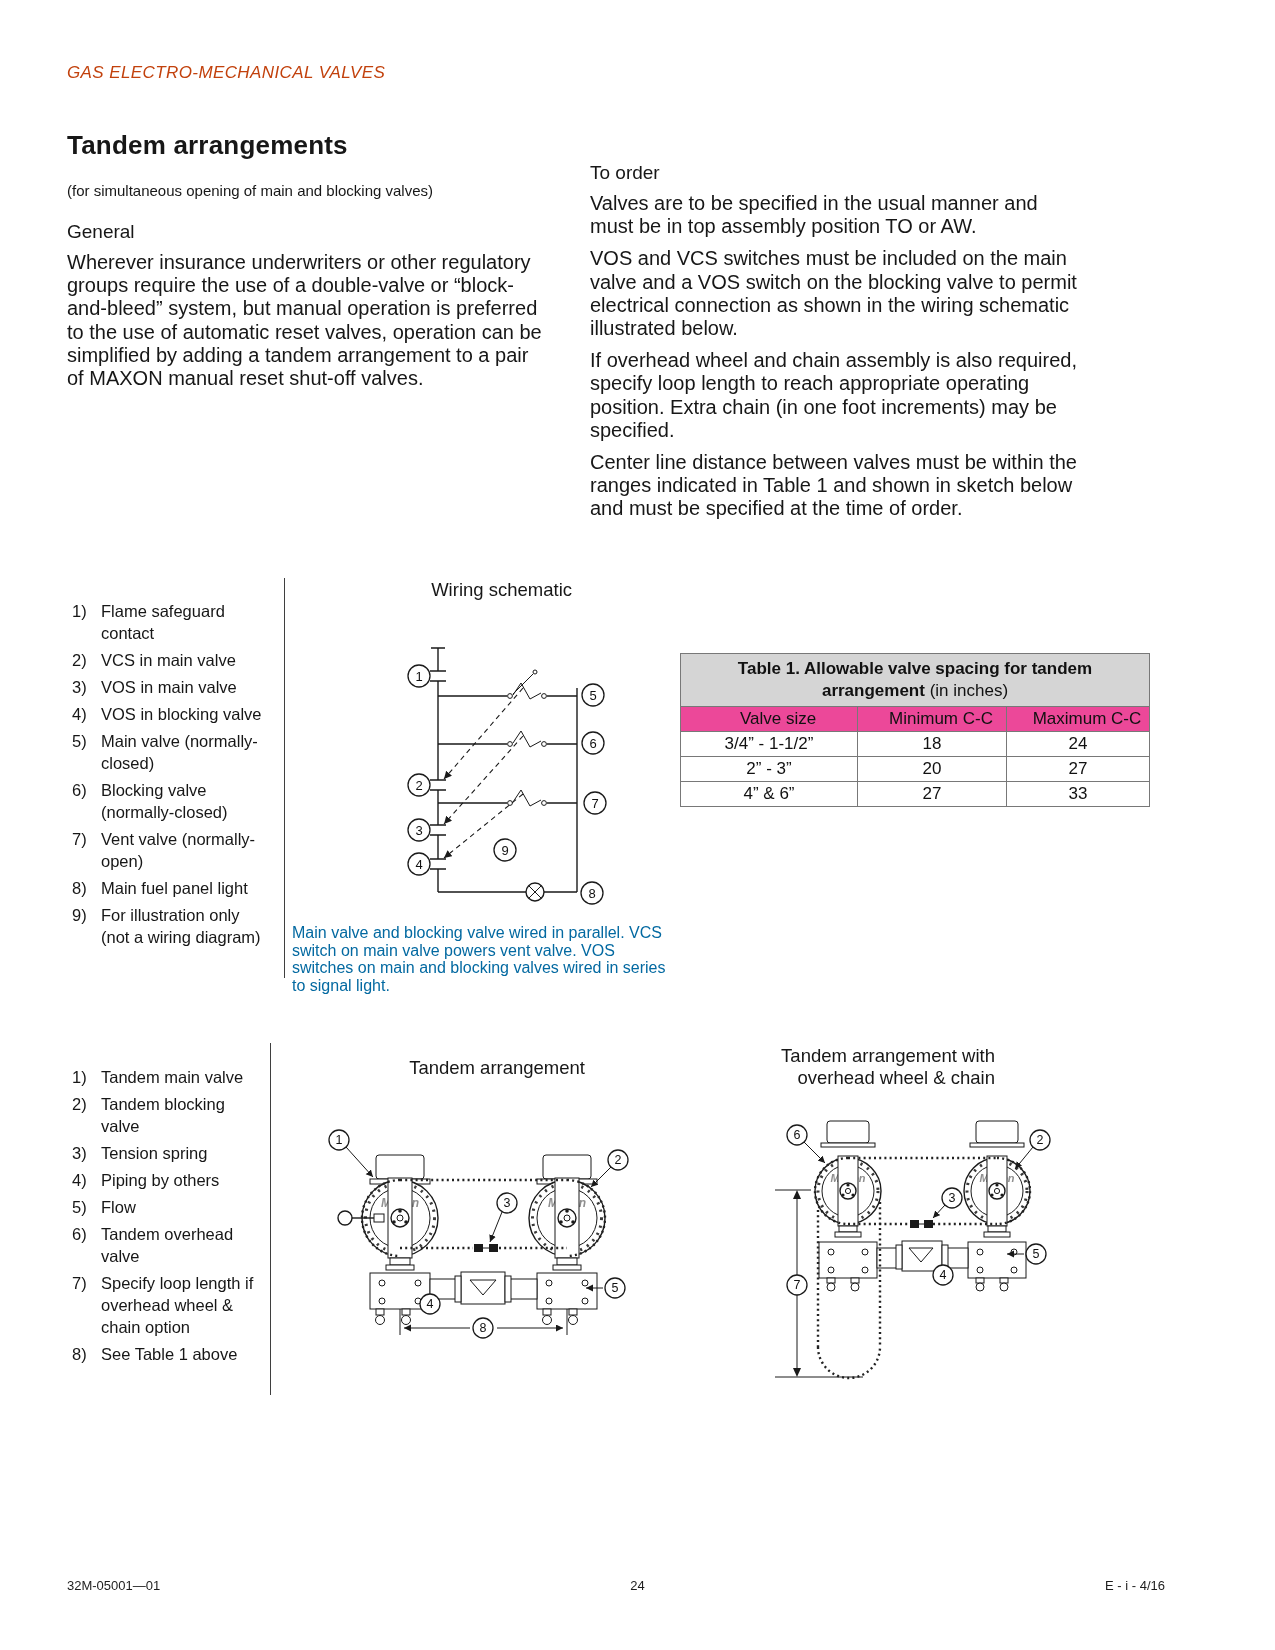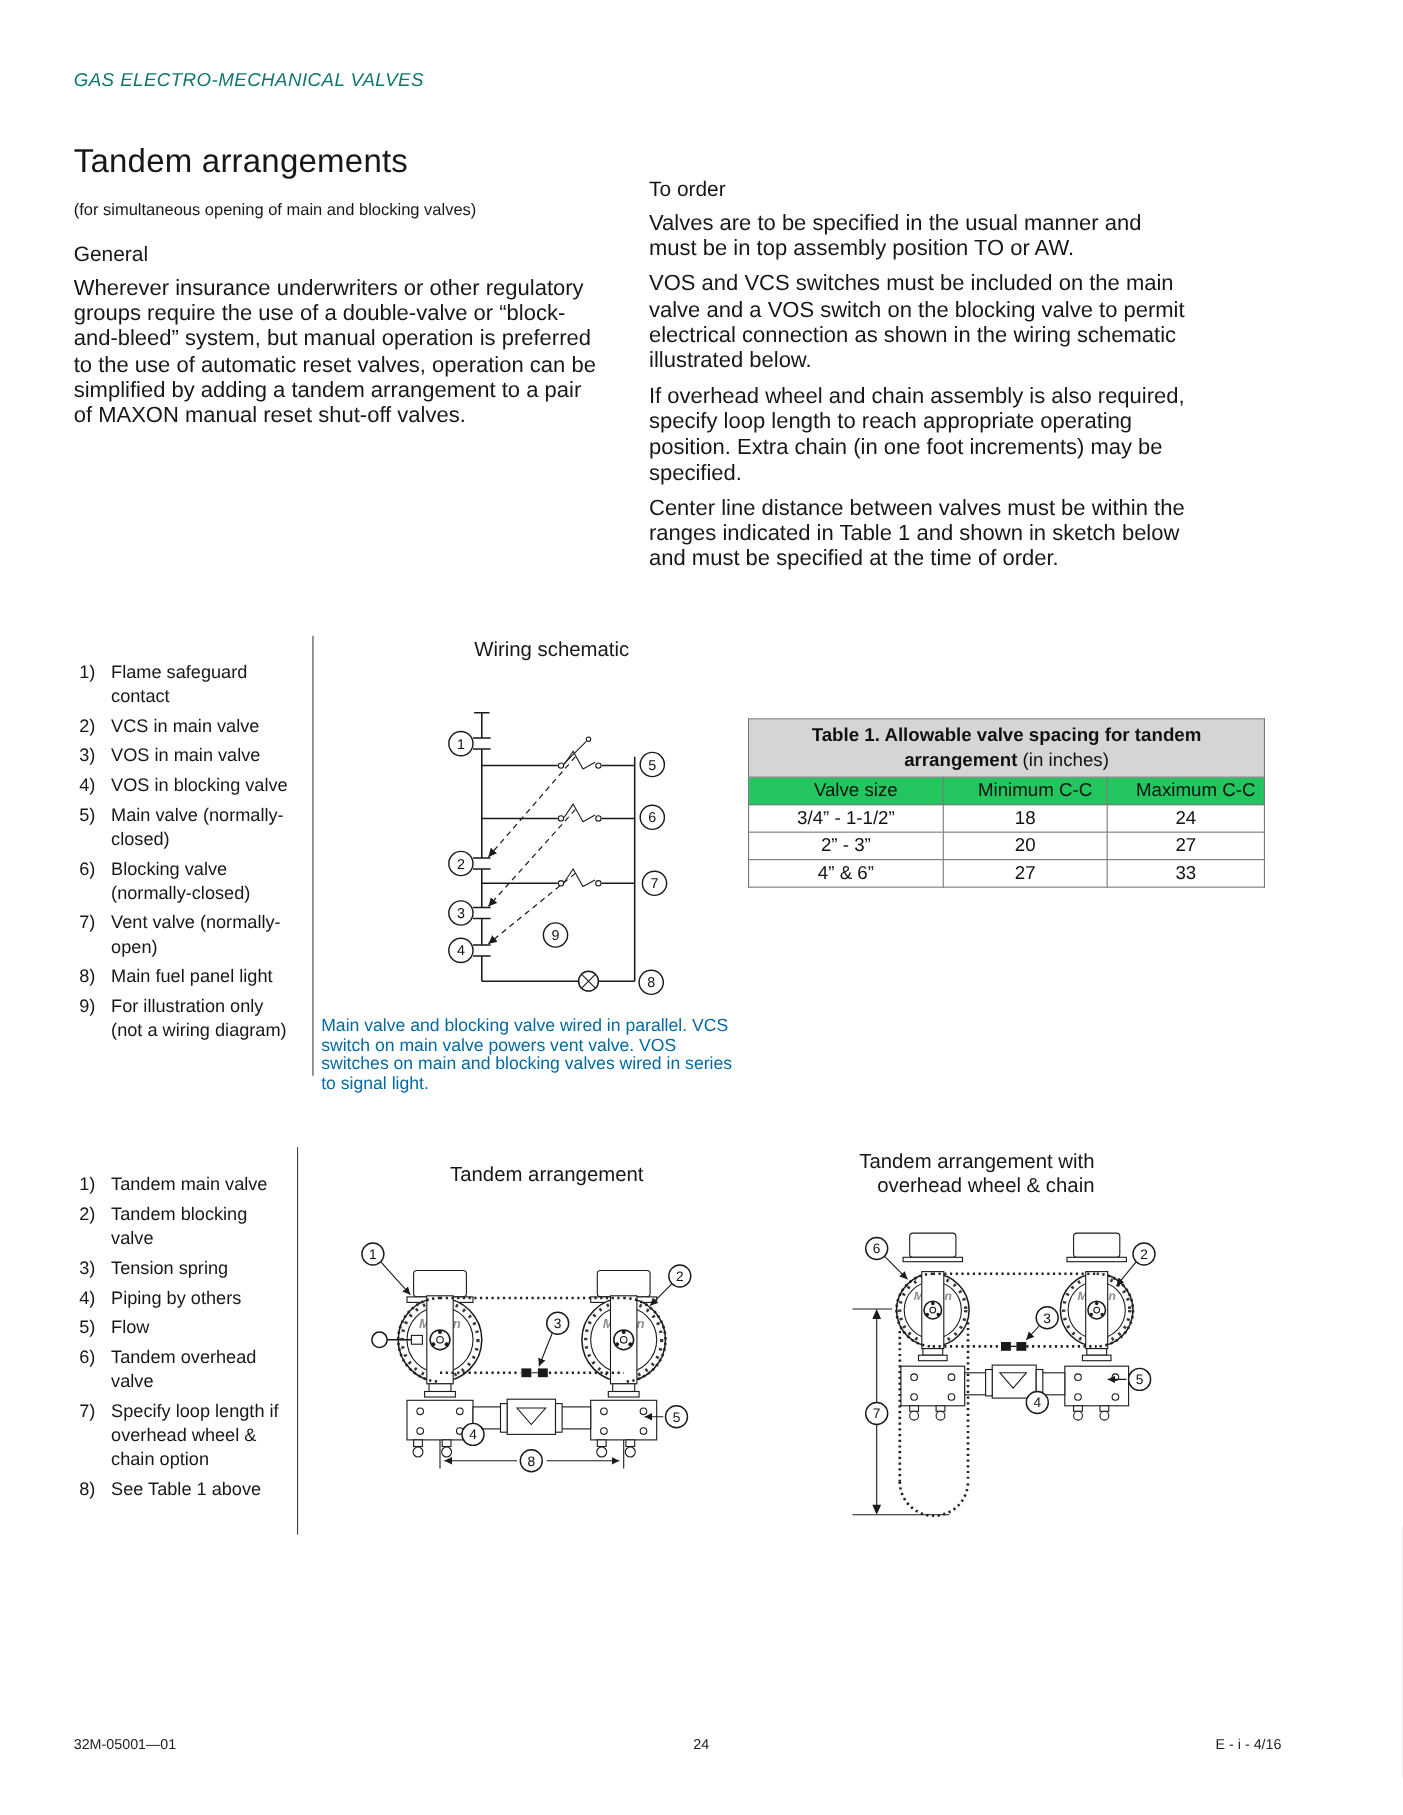--- a/index.html
+++ b/index.html
@@ -1,35 +1,35 @@
 <!DOCTYPE html>
 <html><head>
 <meta charset="utf-8">
 <style>
   html,body { margin:0; padding:0; background:#e8e8e8; }
   .page { position:relative; width:1275px; height:1650px; margin:0 auto; background:#ffffff;
           font-family:"Liberation Sans", sans-serif; color:#171717; overflow:hidden; }
   .abs { position:absolute; }
-  .hdr { font-style:italic; font-size:17px; letter-spacing:.4px; color:#0f766e; }
-  .h1  { font-size:30px; font-weight:400; letter-spacing:.2px; }
+  .hdr { font-style:italic; font-size:17px; letter-spacing:.4px; color:#c2410c; }
+  .h1  { font-size:26px; font-weight:700; letter-spacing:.2px; }
   .sub { font-size:15px; }
   .h2  { font-size:19px; font-weight:400; }
   .col p { margin:0 0 9px 0; font-size:20px; line-height:23.2px; }
   .dtitle { font-size:18.5px; text-align:right; line-height:22px; }
   .legend { font-size:16.5px; line-height:22px; }
   .legend .li { display:flex; margin-bottom:5px; }
   .legend .n { width:29px; flex:none; }
   .legend .t { flex:1; }
   .vline { width:1px; background:#3f3f3f; }
   .cap { font-size:16px; line-height:17.5px; color:#0369a1; }
   table.t1 { border-collapse:collapse; font-size:17px; color:#111; }
   .t1 td { border:1px solid #787878; text-align:center; padding:2px 6px; }
   .t1 tr.title td { background:#d5d5d5; padding:4px 26px; line-height:1.3; }
   .t1 tr.title .b { font-weight:700; }
-  .t1 tr.head td { background:#22c55e;padding-left:24px; }
+  .t1 tr.head td { background:#ec4899;padding-left:24px; }
   .t1 td.c1 { width:146px; } .t1 td.c2 { width:118px; } .t1 td.c3 { width:112px; }
   .footer { font-size:13px; color:#1d1d1d; }
   
   .ln   { stroke:#1a1a1a; stroke-width:1.4; fill:none; }
   .lt   { stroke:#1a1a1a; stroke-width:1; fill:none; }
   .dash { stroke:#1a1a1a; stroke-width:1.1; fill:none; stroke-dasharray:5,4; }
   .ch   { stroke:#222; stroke-width:2.4; fill:none; stroke-dasharray:2,3.2; }
   .wh   { fill:#fff; stroke:#1a1a1a; stroke-width:1.4; }
   .wt   { fill:#fff; stroke:#1a1a1a; stroke-width:1; }
   .fd   { fill:#1a1a1a; stroke:none; }

